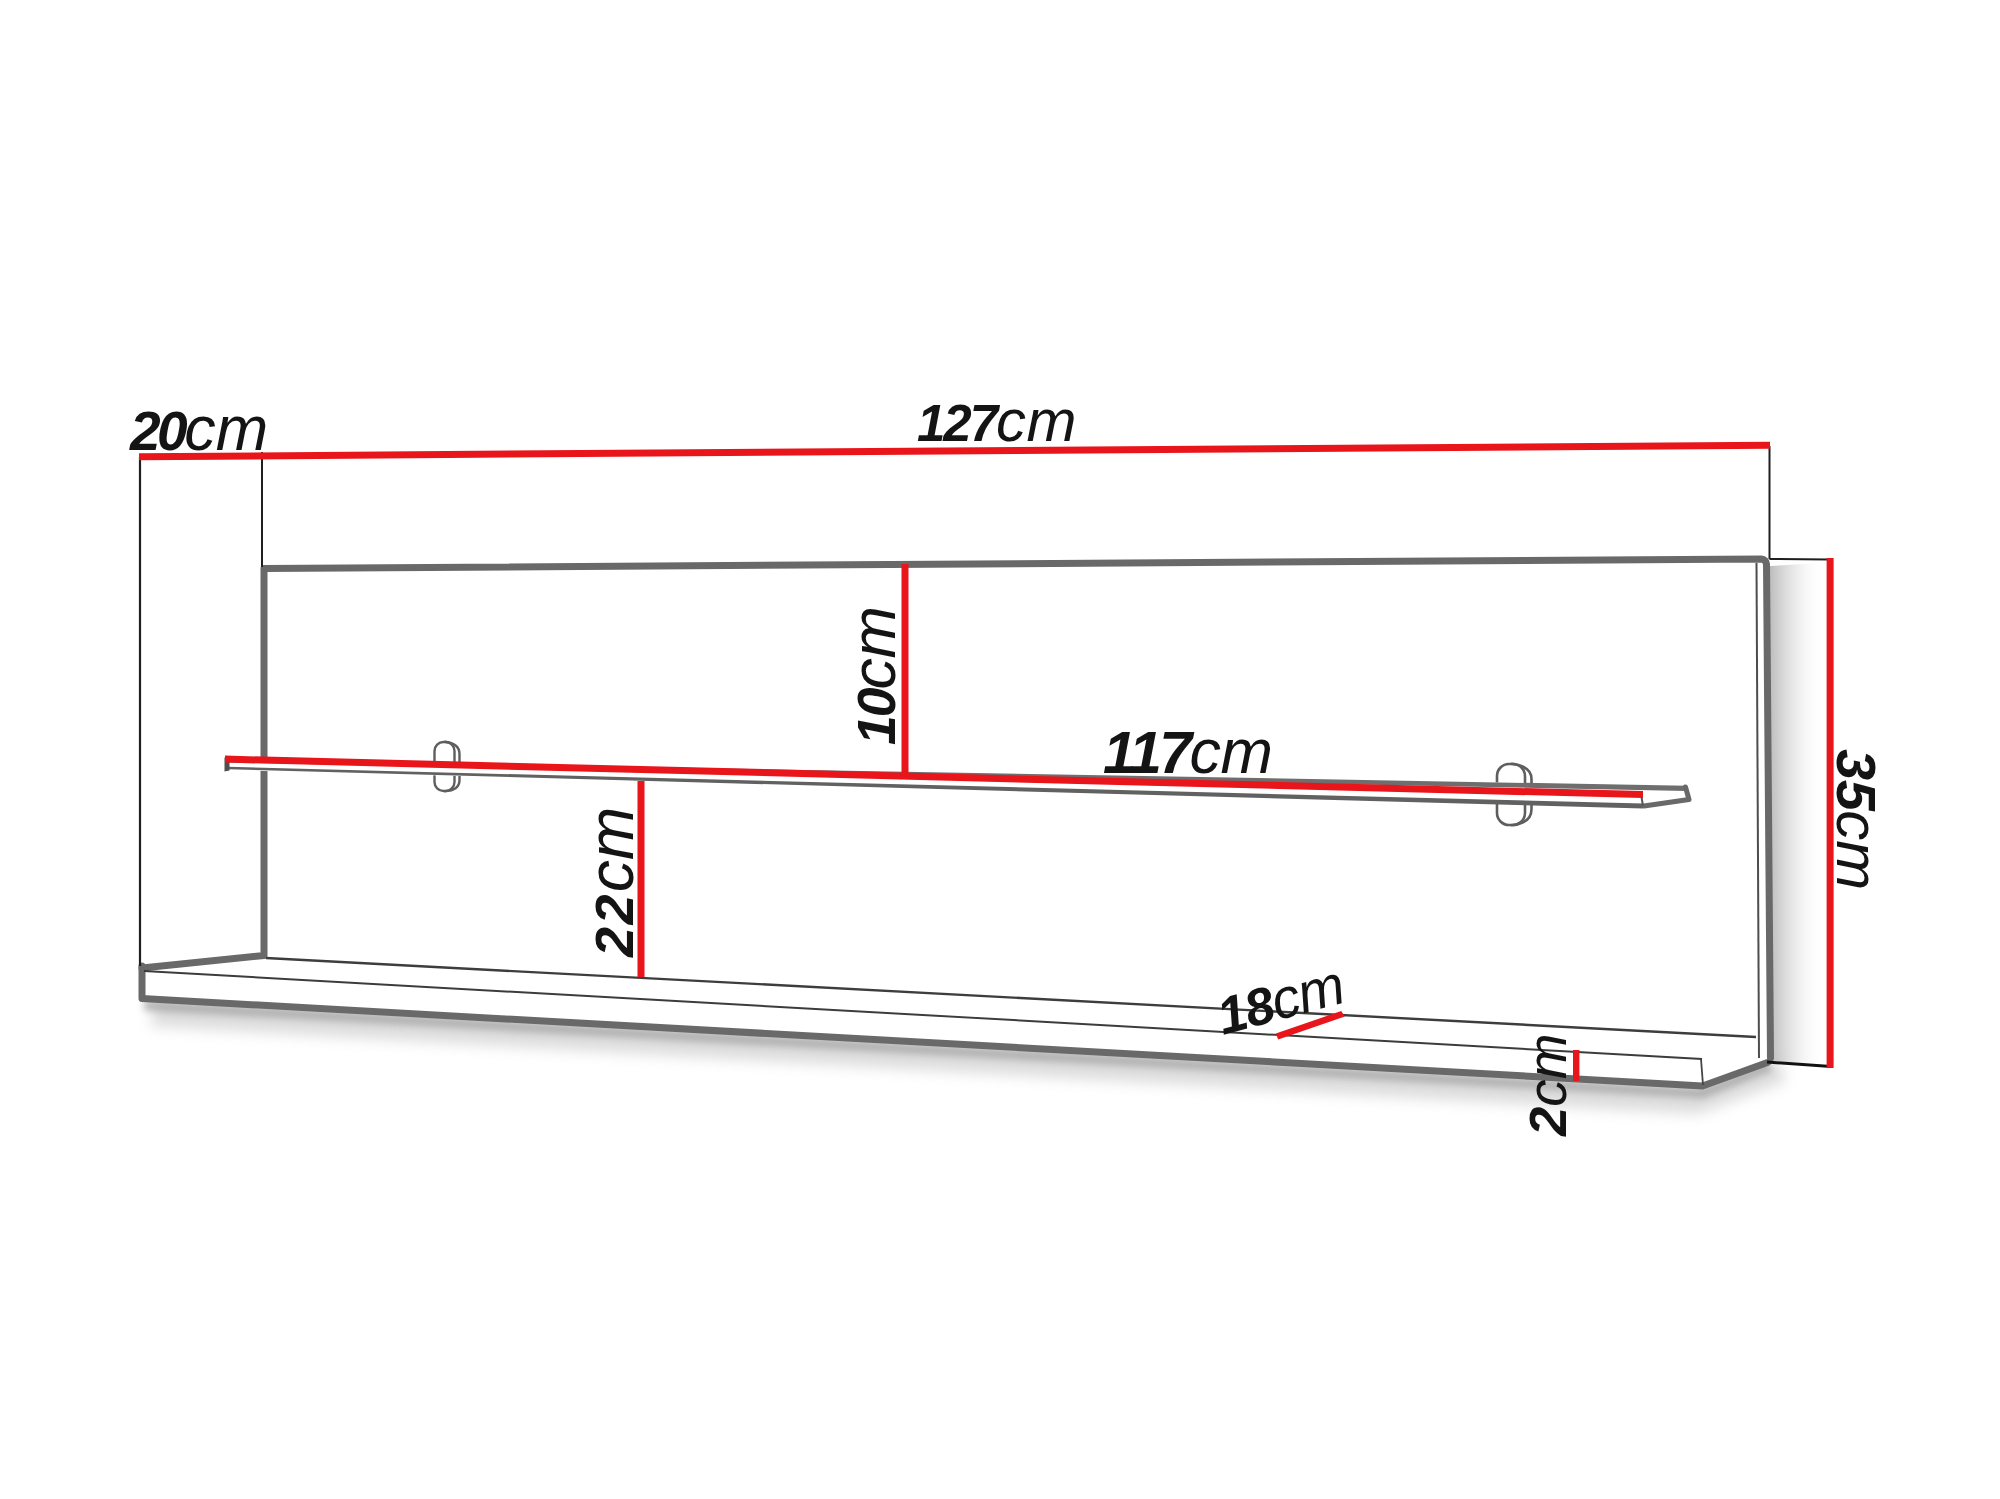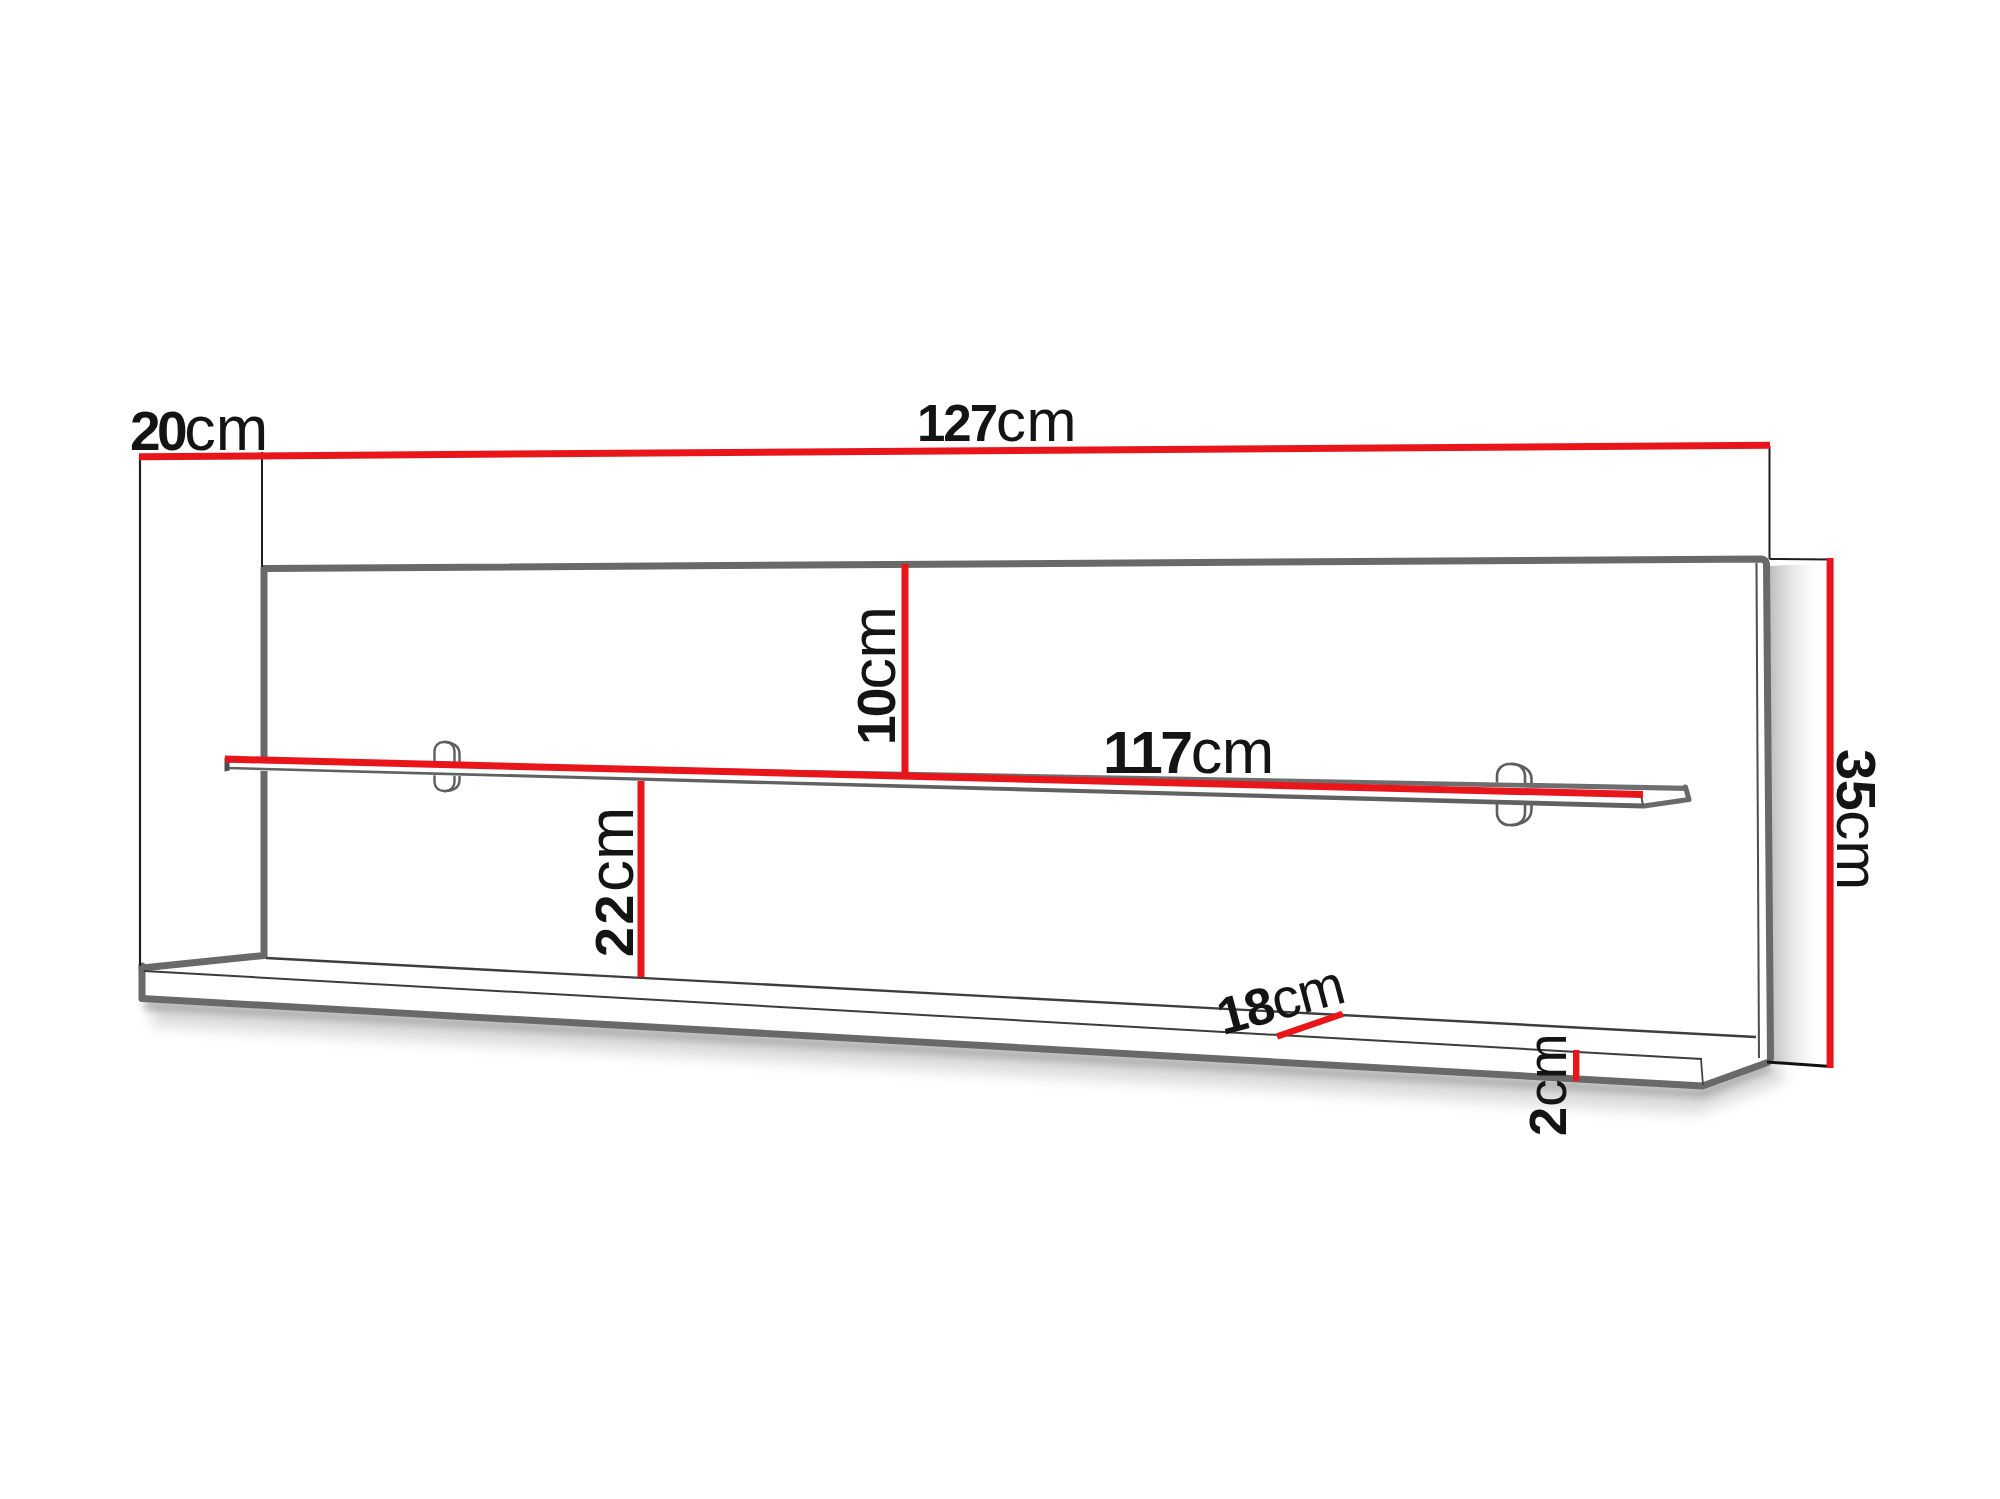--- a/index.html
+++ b/index.html
@@ -1,16 +1,16 @@
 <!DOCTYPE html>
 <html><head>
 <meta charset="utf-8">
 <style>
   html,body{margin:0;padding:0;background:#ffffff;}
-  .stage{position:relative;width:2000px;height:1499px;background:#ffffff;overflow:hidden;}
+  .stage{position:relative;width:2000px;height:1499px;background:#ffffff;overflow:hidden;font-style:italic;}
   text{font-family:"Liberation Sans",sans-serif;fill:#141414;}
 </style>
 </head>
 <body>
 <div class="stage">
 <svg width="2000" height="1499" viewBox="0 0 2000 1499" xmlns="http://www.w3.org/2000/svg">
   <defs>
     <filter id="soft" x="-50%" y="-50%" width="200%" height="200%">
       <feGaussianBlur stdDeviation="7"></feGaussianBlur>
     </filter>

